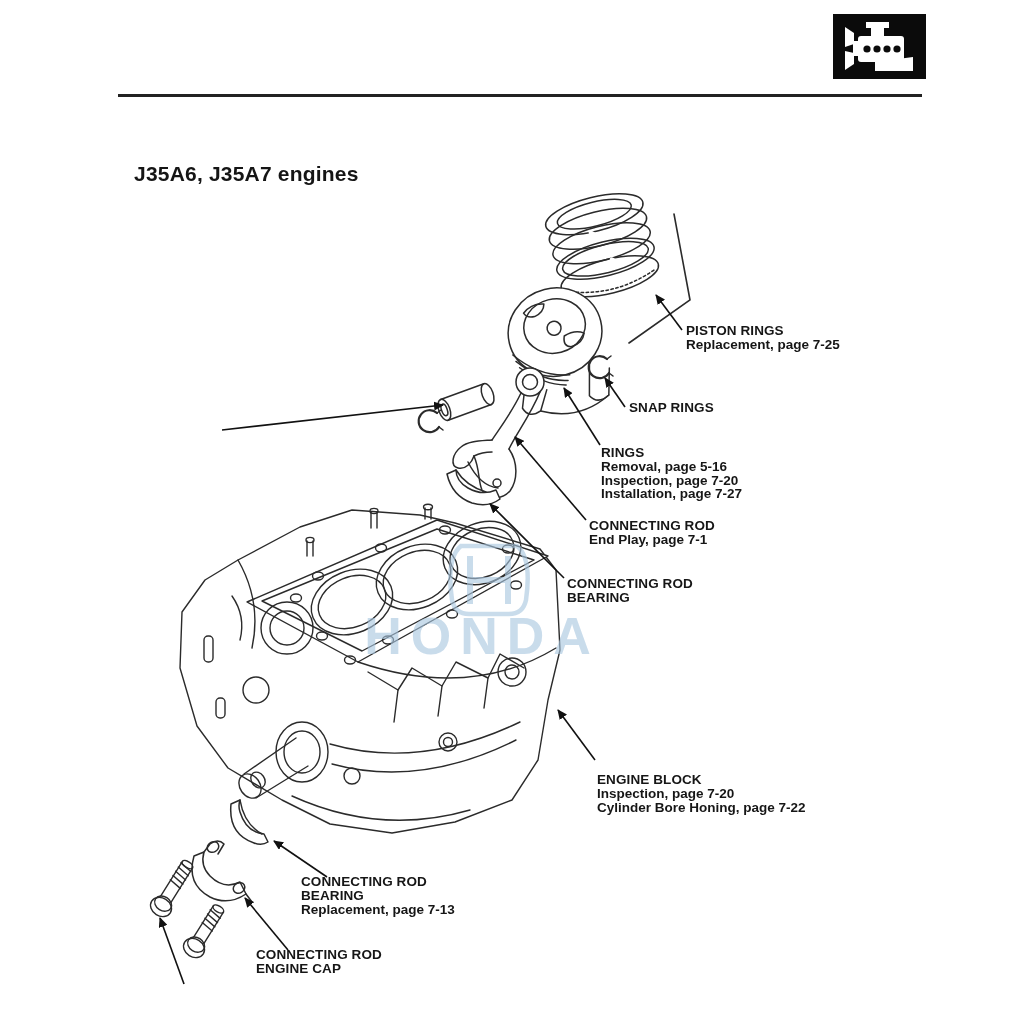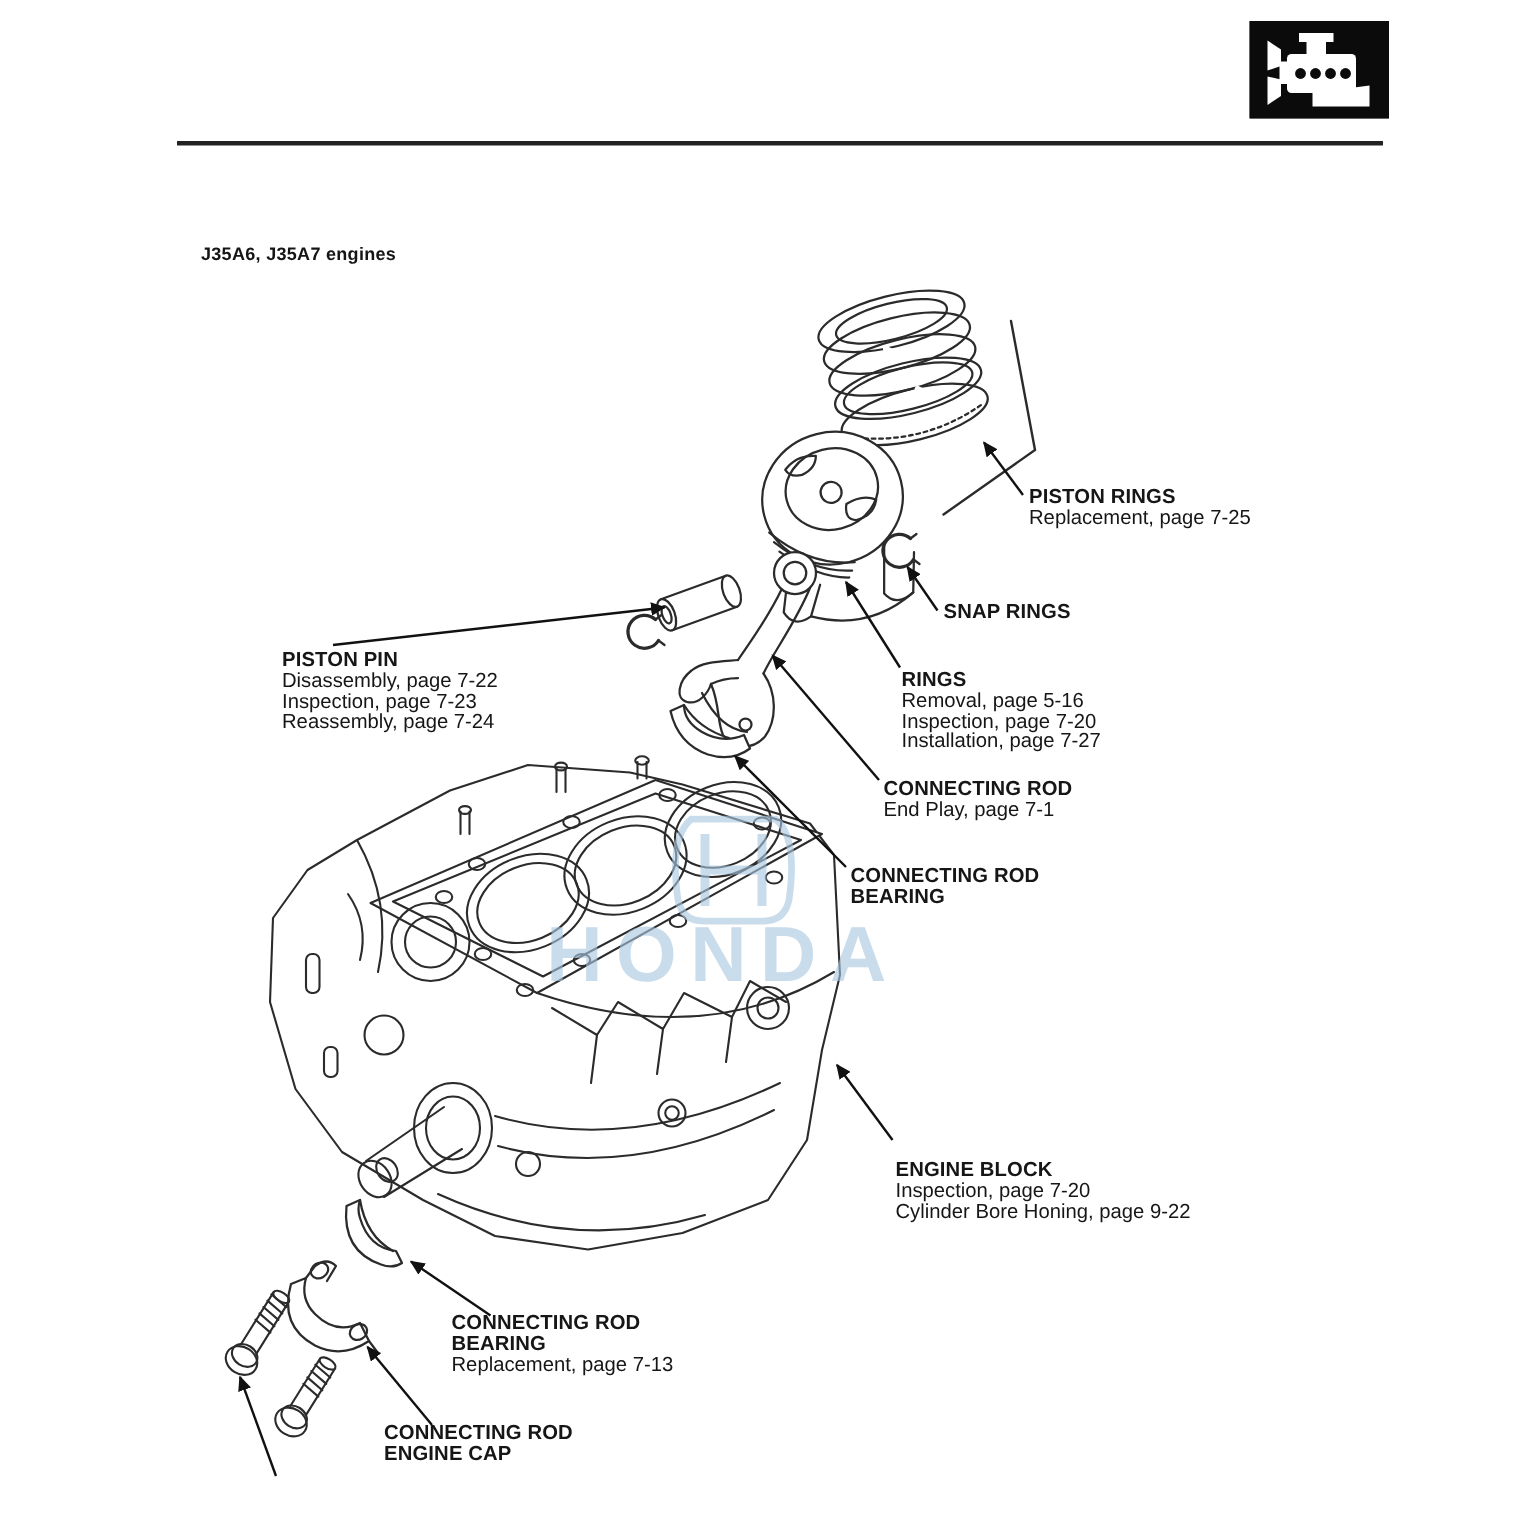--- a/index.html
+++ b/index.html
@@ -8,27 +8,27 @@
     font-family:"Liberation Sans","DejaVu Sans",sans-serif;color:#1a1a1a;
     overflow:hidden;margin:0 auto;
   }
   .engine-icon-box{
     position:absolute;left:833px;top:14px;width:93px;height:65px;background:#0b0b0b;
   }
   .top-rule{
     position:absolute;left:118px;top:94px;width:804px;height:3px;background:#222;
   }
   .heading{
-    position:absolute;left:134px;top:162px;font-size:12px;font-weight:bold;
+    position:absolute;left:134px;top:162px;font-size:21px;font-weight:bold;
     letter-spacing:.2px;color:#151515;
   }
   .diagram-svg{position:absolute;left:0;top:0;width:1024px;height:1024px;}
   .callout{position:absolute;font-size:13.5px;line-height:13.8px;color:#161616;white-space:nowrap;}
   .c-title{font-weight:bold;letter-spacing:.1px;}
-  .c-line{font-weight:normal;}
+  .c-line{font-weight:bold;}
 </style>
 </head>
 <body>
 
 <div class="page">
 
   <div class="engine-icon-box">
     <svg width="93" height="65" viewBox="0 0 93 65">
       <rect x="0" y="0" width="93" height="65" fill="#0b0b0b"></rect>
 
@@ -255,26 +255,20 @@
 
   <div class="callout" style="left:686px;top:324px">
     <div class="c-title">PISTON RINGS</div>
     <div class="c-line">Replacement, page 7-25</div>
   </div>
 
   <div class="callout" style="left:629px;top:401px">
     <div class="c-title">SNAP RINGS</div>
   </div>
 
-  <div class="callout" style="left:188px;top:433px">
-    <div class="c-title">PISTON PIN</div>
-    <div class="c-line">Disassembly, page 7-22</div>
-    <div class="c-line">Inspection, page 7-23</div>
-    <div class="c-line">Reassembly, page 7-24</div>
-  </div>
 
   <div class="callout" style="left:601px;top:446px">
     <div class="c-title">RINGS</div>
     <div class="c-line">Removal, page 5-16</div>
     <div class="c-line">Inspection, page 7-20</div>
     <div class="c-line">Installation, page 7-27</div>
   </div>
 
   <div class="callout" style="left:589px;top:519px">
     <div class="c-title">CONNECTING ROD</div>
@@ -282,21 +276,21 @@
   </div>
 
   <div class="callout" style="left:567px;top:577px">
     <div class="c-title">CONNECTING ROD</div>
     <div class="c-title">BEARING</div>
   </div>
 
   <div class="callout" style="left:597px;top:773px">
     <div class="c-title">ENGINE BLOCK</div>
     <div class="c-line">Inspection, page 7-20</div>
-    <div class="c-line">Cylinder Bore Honing, page 9-22</div>
+    <div class="c-line">Cylinder Bore Honing, page 7-22</div>
   </div>
 
   <div class="callout" style="left:301px;top:875px">
     <div class="c-title">CONNECTING ROD</div>
     <div class="c-title">BEARING</div>
     <div class="c-line">Replacement, page 7-13</div>
   </div>
 
   <div class="callout" style="left:256px;top:948px">
     <div class="c-title">CONNECTING ROD</div>

